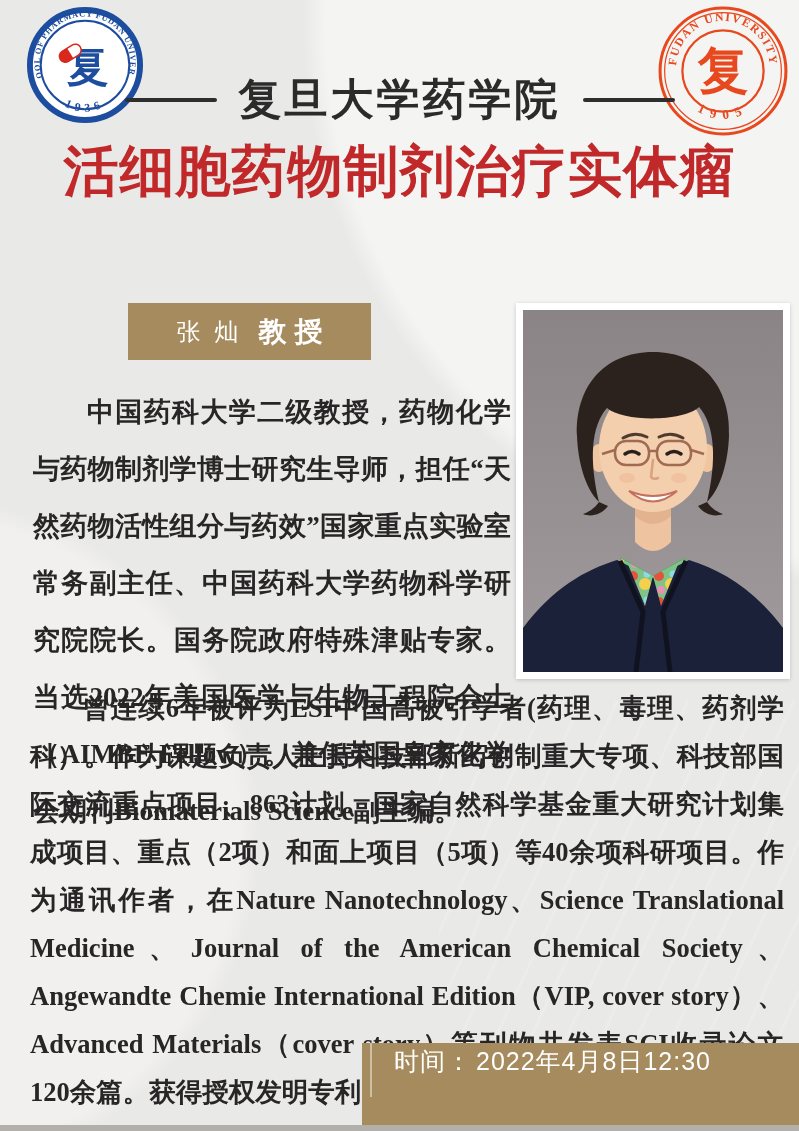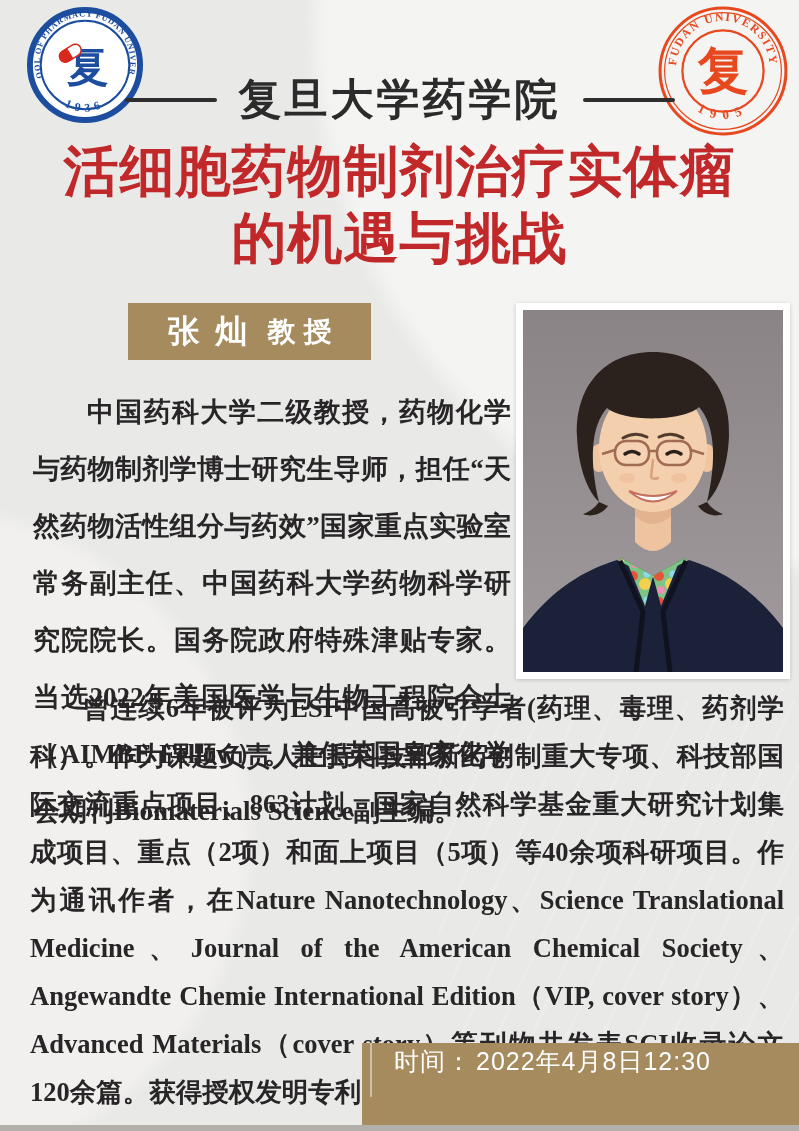--- a/index.html
+++ b/index.html
@@ -37,21 +37,21 @@
     font-size:55px; line-height:67px; font-weight:700; letter-spacing:1px;
     font-family:"Liberation Sans", sans-serif;
   }
 
   .speaker-badge{
     position:absolute; left:128px; top:303px; width:243px; height:57px;
     background:var(--gold,#a58b5e); color:#fff;
     display:flex; align-items:center; justify-content:center;
     font-family:"Liberation Serif", serif;
   }
-  .speaker-badge .name{font-size:32px; font-weight:700; letter-spacing:4px;margin-left:8px;}
+  .speaker-badge .name{font-size:24px; font-weight:400; letter-spacing:4px;margin-left:8px;}
   .speaker-badge .stitle{font-size:28px; font-weight:700; margin-left:16px; letter-spacing:8px;}
 
   .photo-frame{
     position:absolute; left:516px; top:303px; width:274px; height:376px;
     background:#fff; box-sizing:border-box; padding:7px;
     box-shadow:0 1px 4px rgba(0,0,0,.18);
   }
   .photo-frame svg{display:block; width:260px; height:362px;}
 
   .bio{
@@ -122,21 +122,20 @@
   </svg>
 
   <div class="header-row">
     <span class="dash"></span>
     <h2>复旦大学药学院</h2>
     <span class="dash"></span>
   </div>
 
   <h1 class="main-title">
     <span>活细胞药物制剂治疗实体瘤</span><br>
-    <span>的机遇与挑战</span>
   </h1>
 
   <div class="speaker-badge">
     <span class="name">张 灿</span>
     <span class="stitle">教授</span>
   </div>
 
   <div class="photo-frame">
     <svg viewBox="0 0 260 362">
       <defs>

